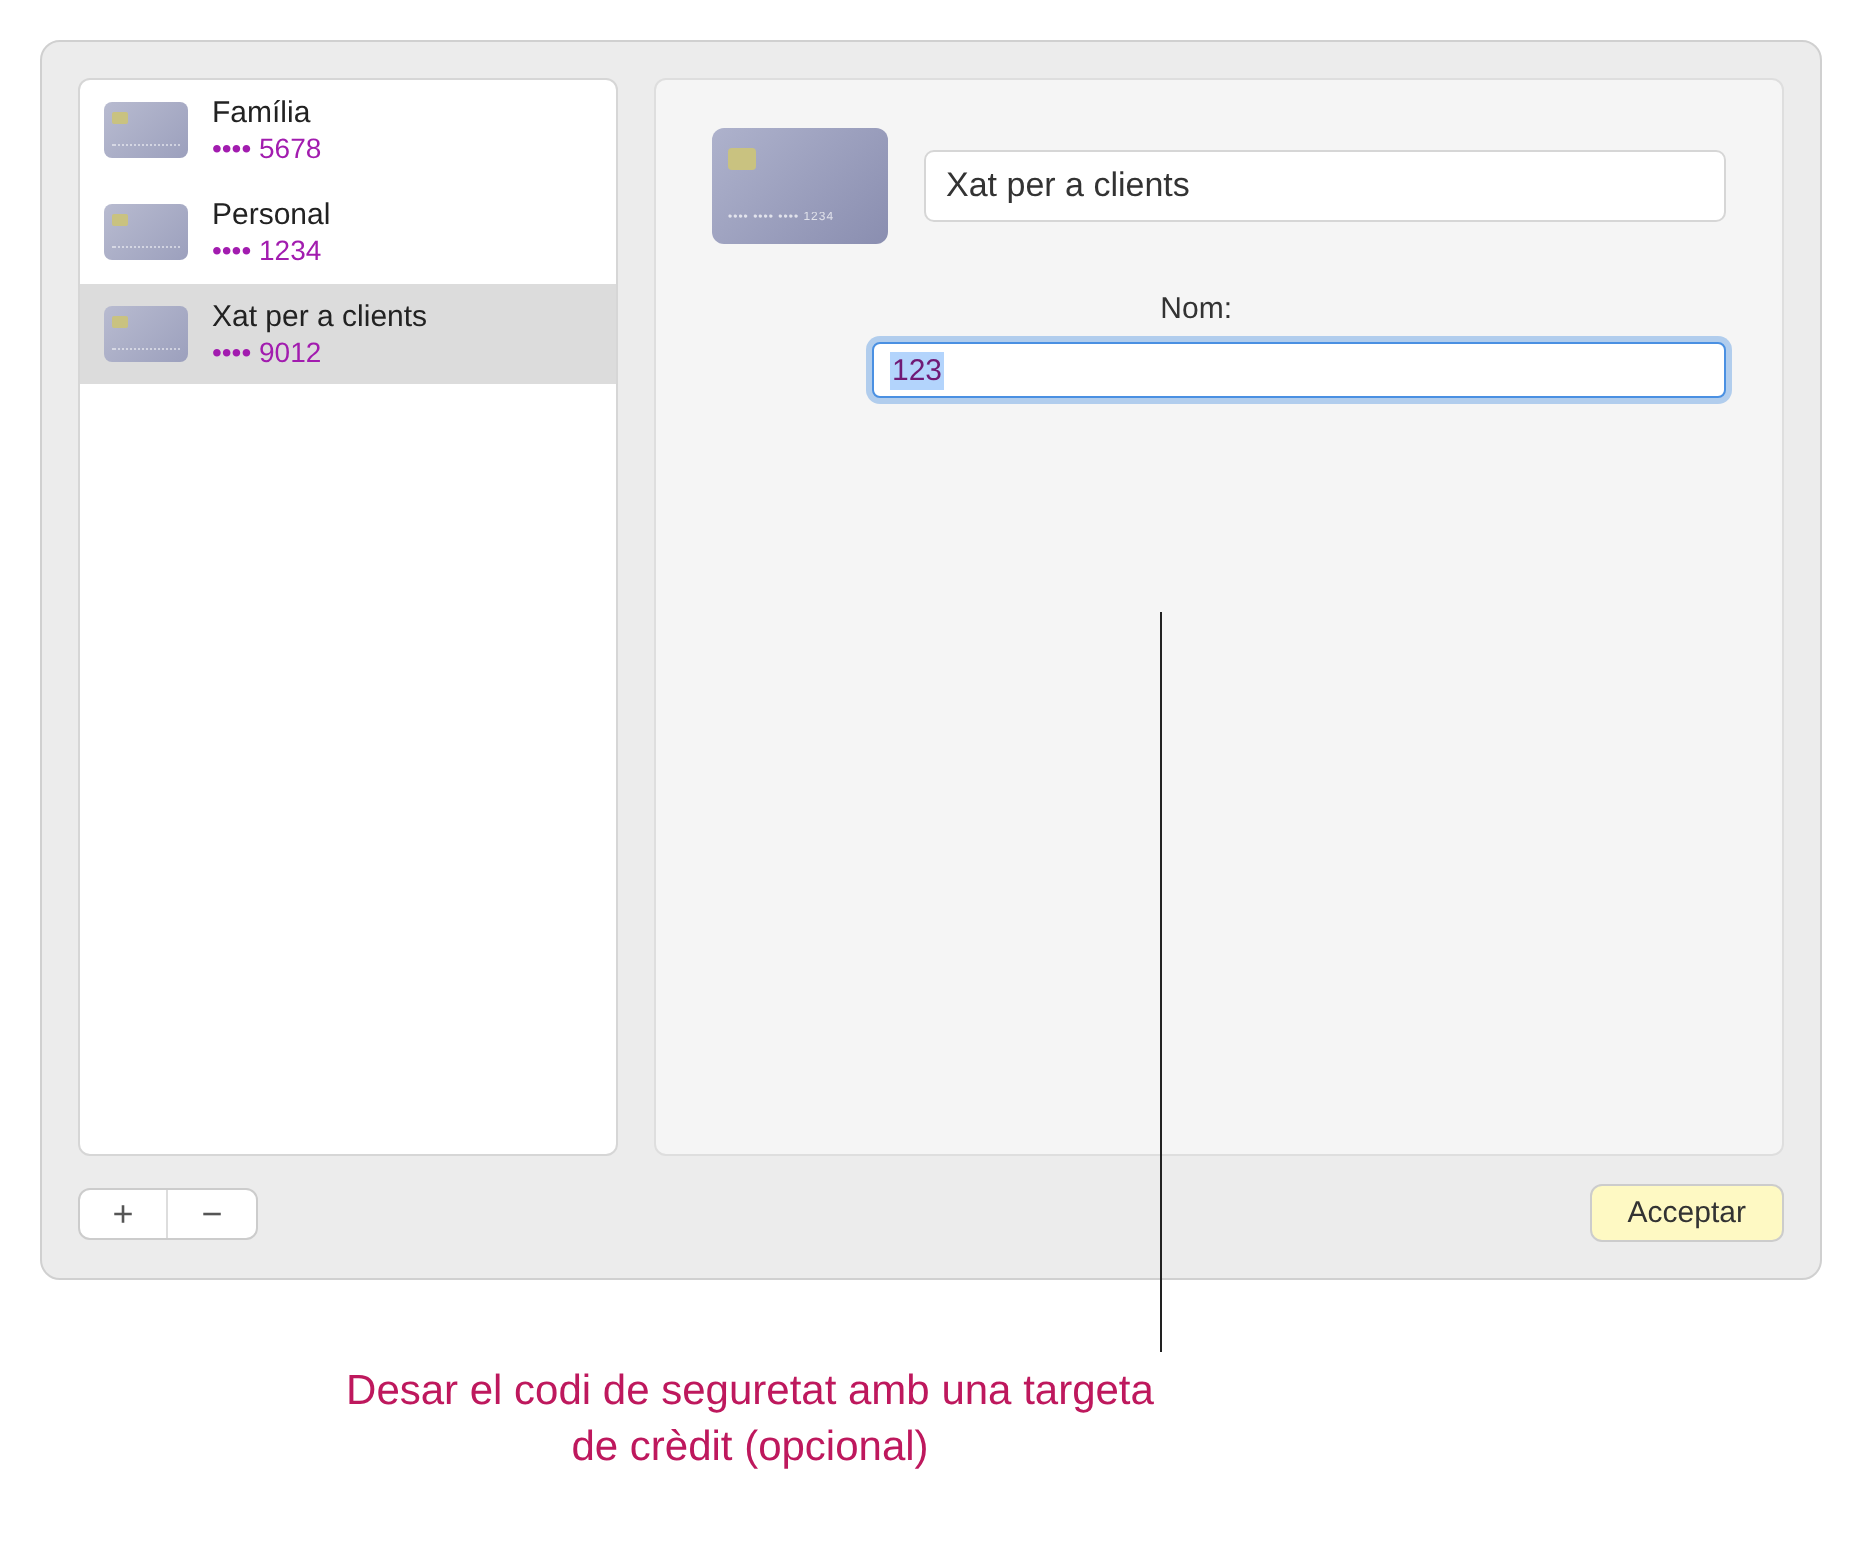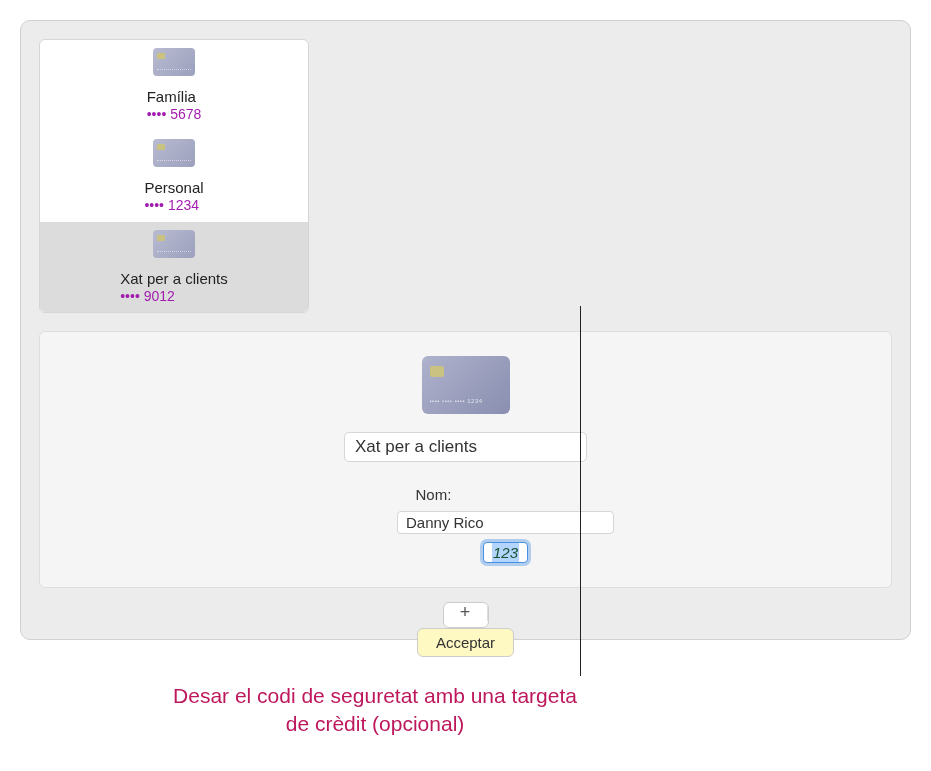--- a/index.html
+++ b/index.html
@@ -1,15 +1,15 @@
 <!DOCTYPE html>
 <html><head>
   <meta charset="utf-8">
   <style>
-    * { box-sizing: border-box; margin: 0; padding: 0; flex-direction: column; }
+    * { box-sizing: border-box; margin: 0; padding: 0; }
     body {
       font-family: -apple-system, BlinkMacSystemFont, "Helvetica Neue", sans-serif;
       background: #fff;
       width: 931px;
       height: 771px;
       position: relative;
     }
     .window {
       position: absolute;
       top: 20px;
@@ -144,40 +144,39 @@
       gap: 8px;
       margin-left: 80px;
     }
     .form-row {
       display: flex;
       align-items: center;
       gap: 8px;
     }
     .form-label {
       width: 180px;
-      text-align: left;
+      text-align: right;
       font-size: 15px;
       color: #333;
     }
     .form-input {
       flex: 1;
       height: 28px;
       font-size: 15px;
       padding: 2px 8px;
       border: 1px solid #d6d6d6;
       border-radius: 4px;
       background: #fff;
       color: #333;
     }
     .form-input.focused {
       border: 1px solid #4a90e2;
       box-shadow: 0 0 0 3px rgba(74,144,226,0.4);
       outline: none;
-      color: #14532d;
-      font-style: italic;
+      color: #701a75;
     }
     .bottom-bar {
       display: flex;
       justify-content: space-between;
       align-items: center;
       margin-top: 14px;
     }
     .add-remove {
       display: flex;
       border: 1px solid #ccc;
@@ -264,21 +263,20 @@
     </div>
 
     <div class="detail-panel">
       <div class="detail-header">
         <div class="card-icon-large"></div>
         <input class="title-input" value="Xat per a clients" style="">
       </div>
       <div class="form-rows">
         <div class="form-row">
           <span class="form-label">Nom:</span>
-          <input class="form-input" value="Danny Rico" style="">
         </div>
         <div class="form-row">
           <div class="form-input focused" style="display:flex;align-items:center;padding:0 8px;">
             <span class="selection-bg" style="padding:1px 1px;">123</span>
           </div>
         </div>
       </div>
     </div>
 
   </div>

